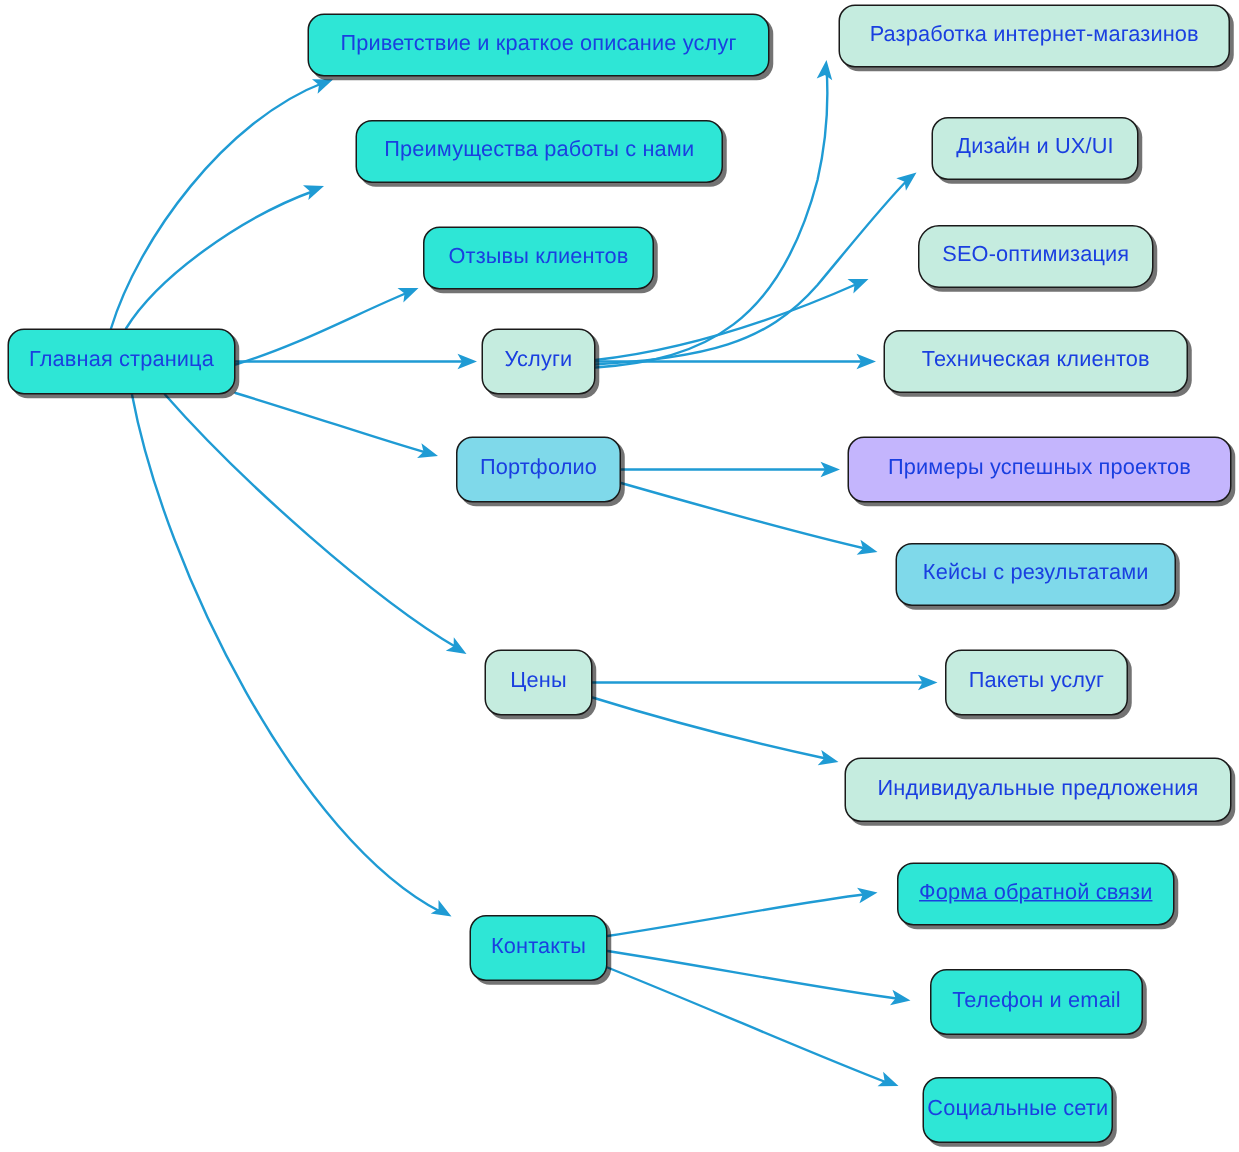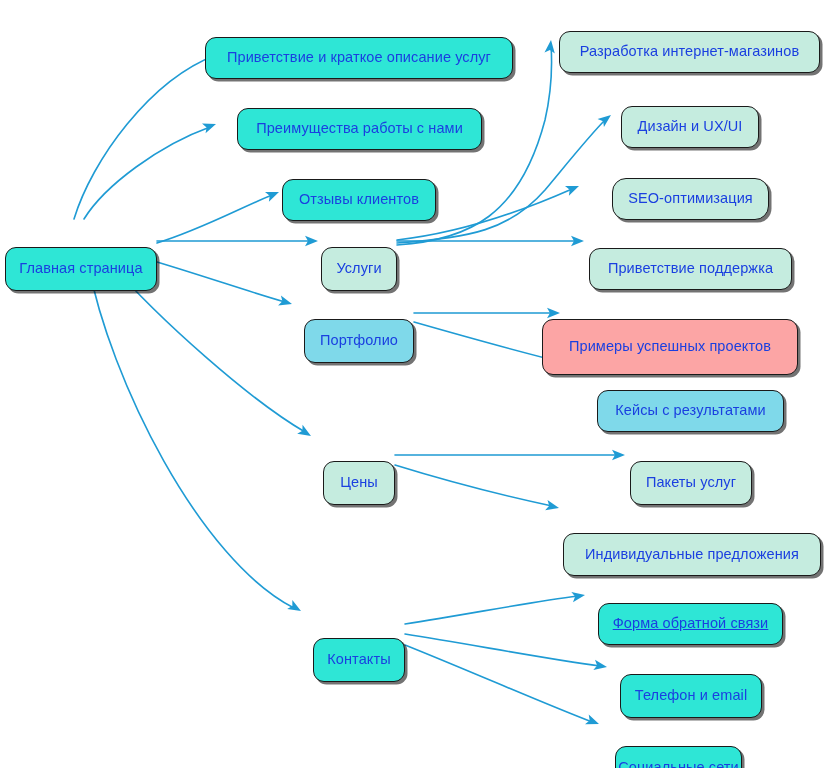--- a/index.html
+++ b/index.html
@@ -31,21 +31,20 @@
     display: flex;
     align-items: center;
     justify-content: center;
     border-radius: 11px;
     border: 1.3px solid #1a1a1a;
     box-shadow: 2.5px 2.5px 0 rgba(0,0,0,0.55);
     font-size: 14.5px;
     line-height: 1.1;
     white-space: nowrap;
     letter-spacing: 0.1px;
-    margin-top: 28px;
   }
   .node .label {
     display: block;
     padding: 0 4px;
   }
 </style>
 </head>
 <body>
 
 <div id="canvas">
@@ -153,23 +152,23 @@
       <div class="node" style="left: 559px; top: 3px; width: 261px; height: 42px; background: rgb(197, 236, 223); border-color: rgb(26, 26, 26); color: rgb(26, 63, 224);">
         <span class="label">Разработка интернет-магазинов</span>
       </div>
       <div class="node" style="left: 621px; top: 78px; width: 138px; height: 42px; background: rgb(197, 236, 223); border-color: rgb(26, 26, 26); color: rgb(26, 63, 224);">
         <span class="label">Дизайн и UX/UI</span>
       </div>
       <div class="node" style="left: 612px; top: 150px; width: 157px; height: 42px; background: rgb(197, 236, 223); border-color: rgb(26, 26, 26); color: rgb(26, 63, 224); border-radius: 14px;">
         <span class="label">SEO-оптимизация</span>
       </div>
       <div class="node" style="left: 589px; top: 220px; width: 203px; height: 42px; background: rgb(197, 236, 223); border-color: rgb(26, 26, 26); color: rgb(26, 63, 224);">
-        <span class="label">Приветствие поддержка</span>
+        <span class="label">Техническая клиентов</span>
       </div>
-      <div class="node" style="left: 542px; top: 291px; width: 256px; height: 56px; background: #fca5a5; border-color: rgb(26, 26, 26); color: rgb(26, 63, 224);">
+      <div class="node" style="left: 565px; top: 291px; width: 256px; height: 44px; background: #c4b5fd; border-color: rgb(26, 26, 26); color: rgb(26, 63, 224);">
         <span class="label">Примеры успешных проектов</span>
       </div>
       <div class="node" style="left: 597px; top: 362px; width: 187px; height: 42px; background: rgb(127, 217, 234); border-color: rgb(26, 26, 26); color: rgb(26, 63, 224);">
         <span class="label">Кейсы с результатами</span>
       </div>
       <div class="node" style="left: 630px; top: 433px; width: 122px; height: 44px; background: rgb(197, 236, 223); border-color: rgb(26, 26, 26); color: rgb(26, 63, 224);">
         <span class="label">Пакеты услуг</span>
       </div>
       <div class="node" style="left: 563px; top: 505px; width: 258px; height: 43px; background: rgb(197, 236, 223); border-color: rgb(26, 26, 26); color: rgb(26, 63, 224);">
         <span class="label">Индивидуальные предложения</span>

